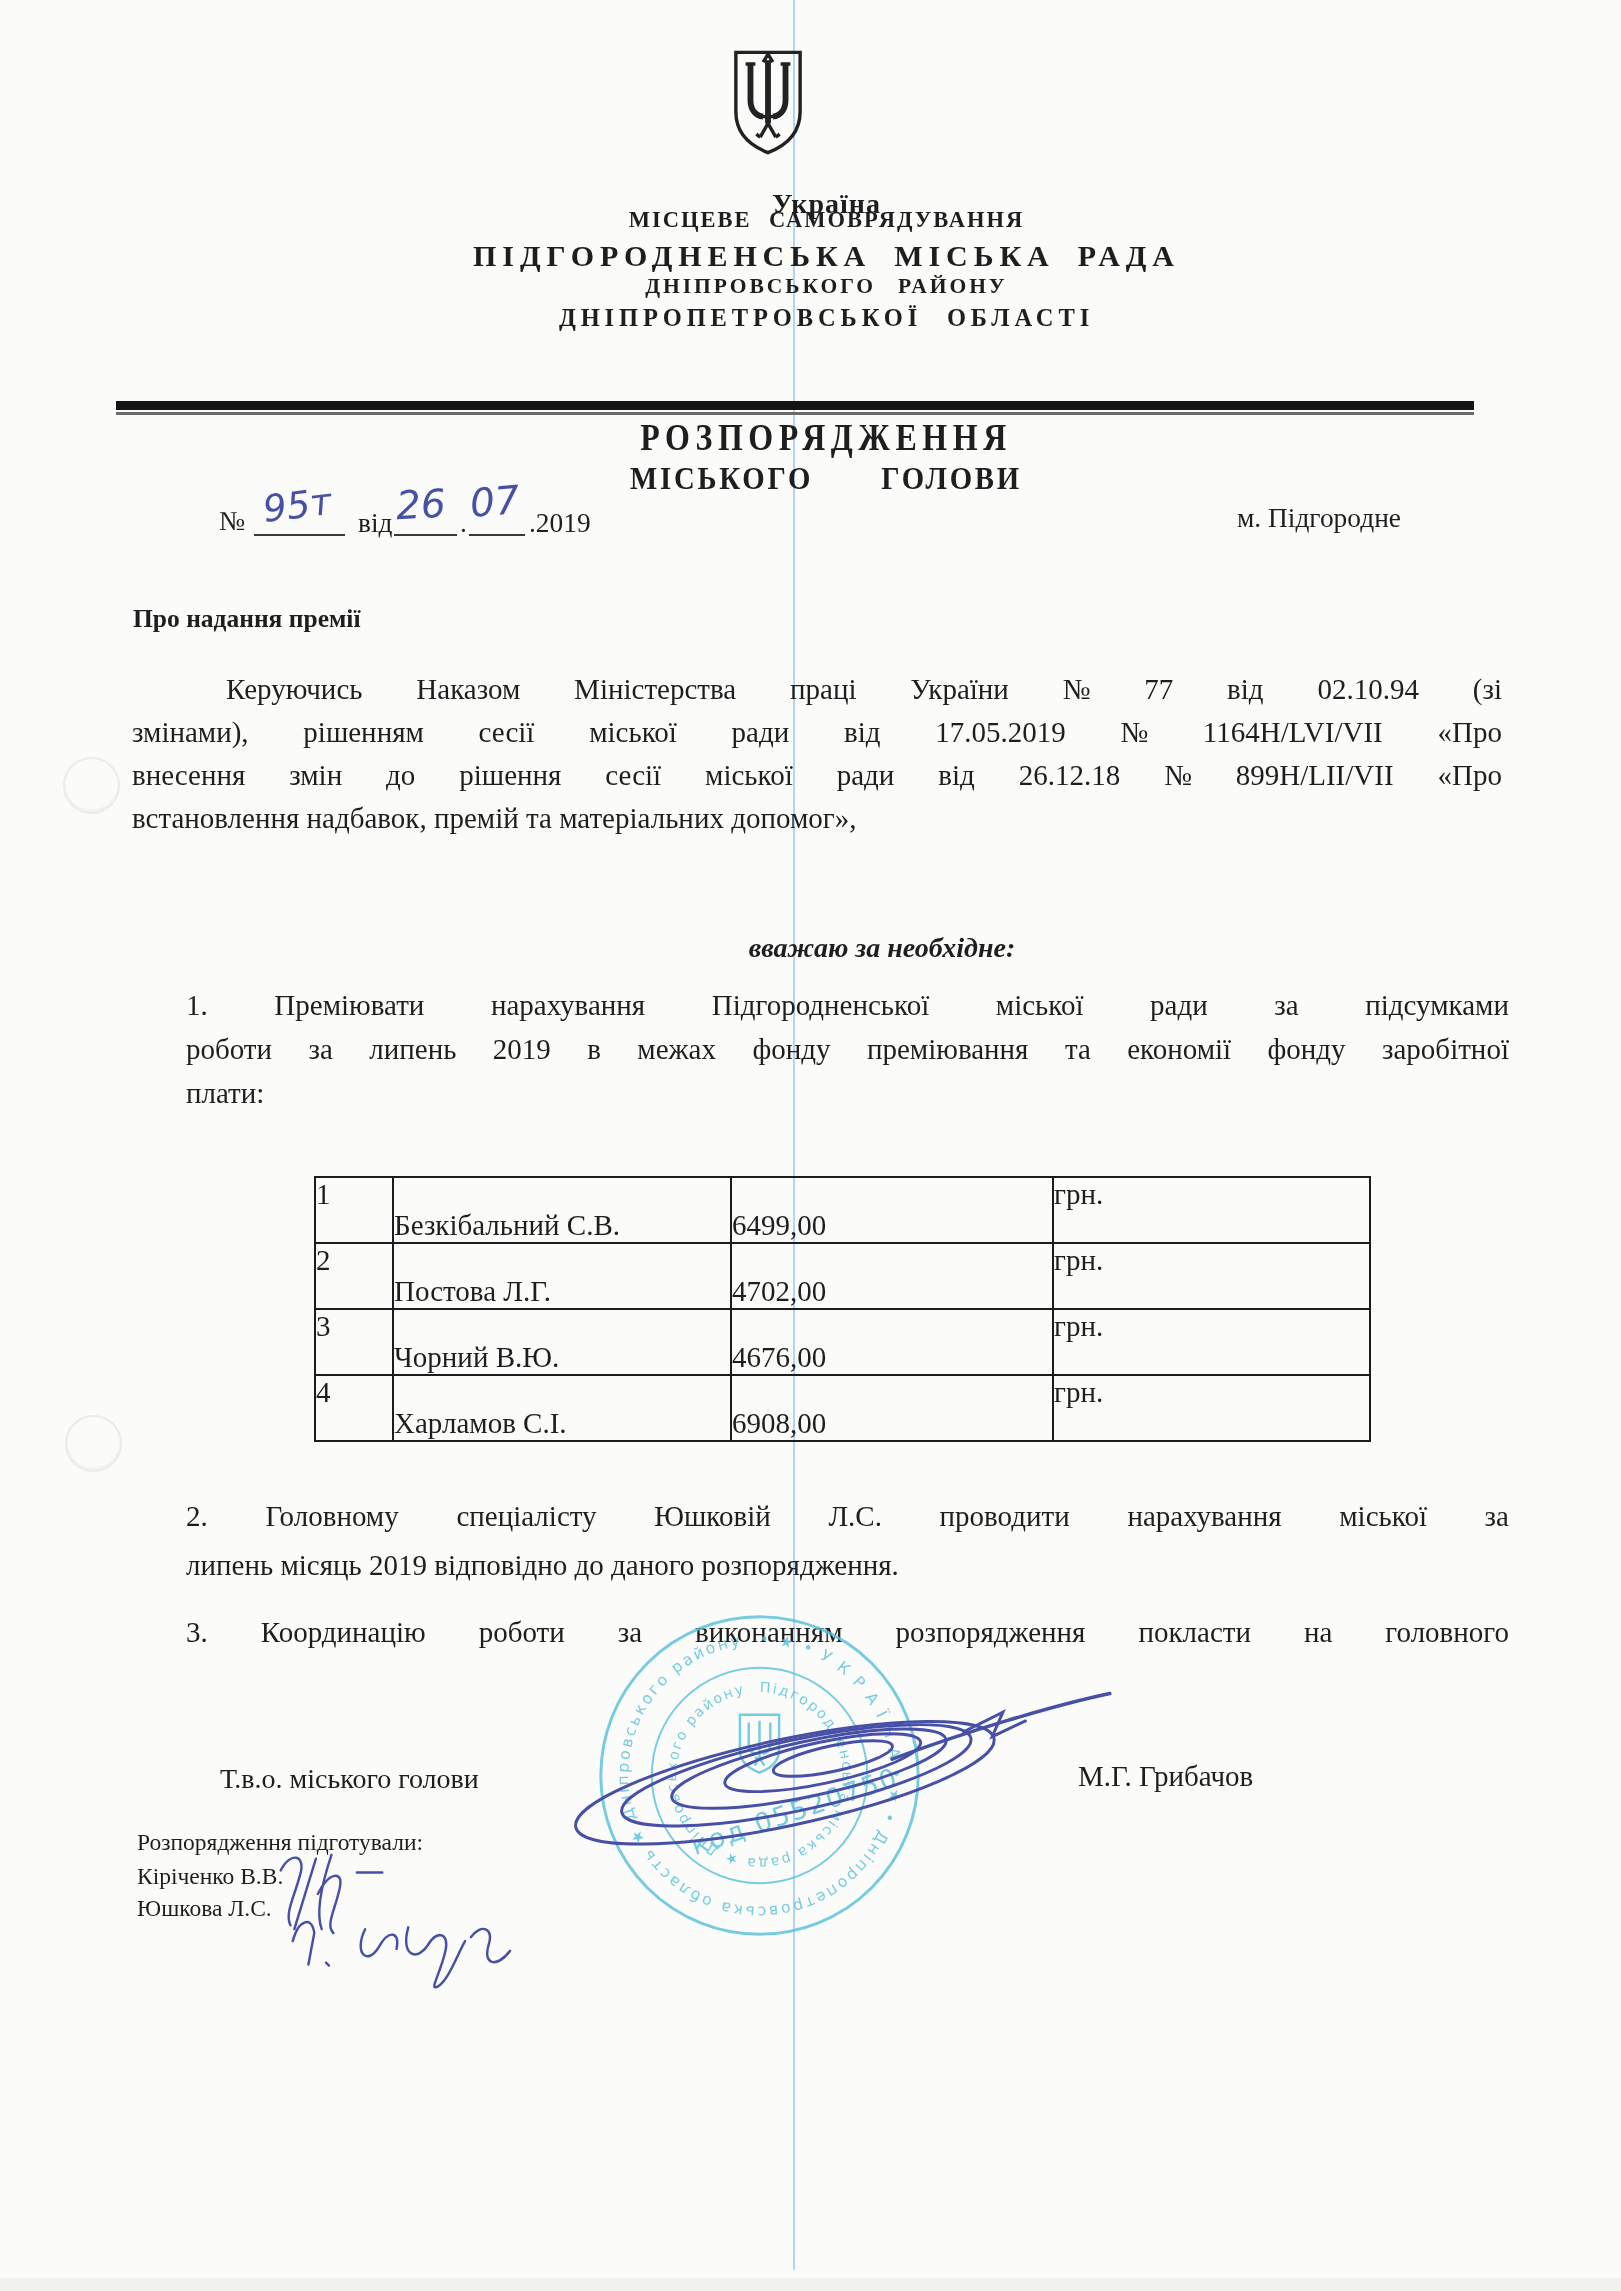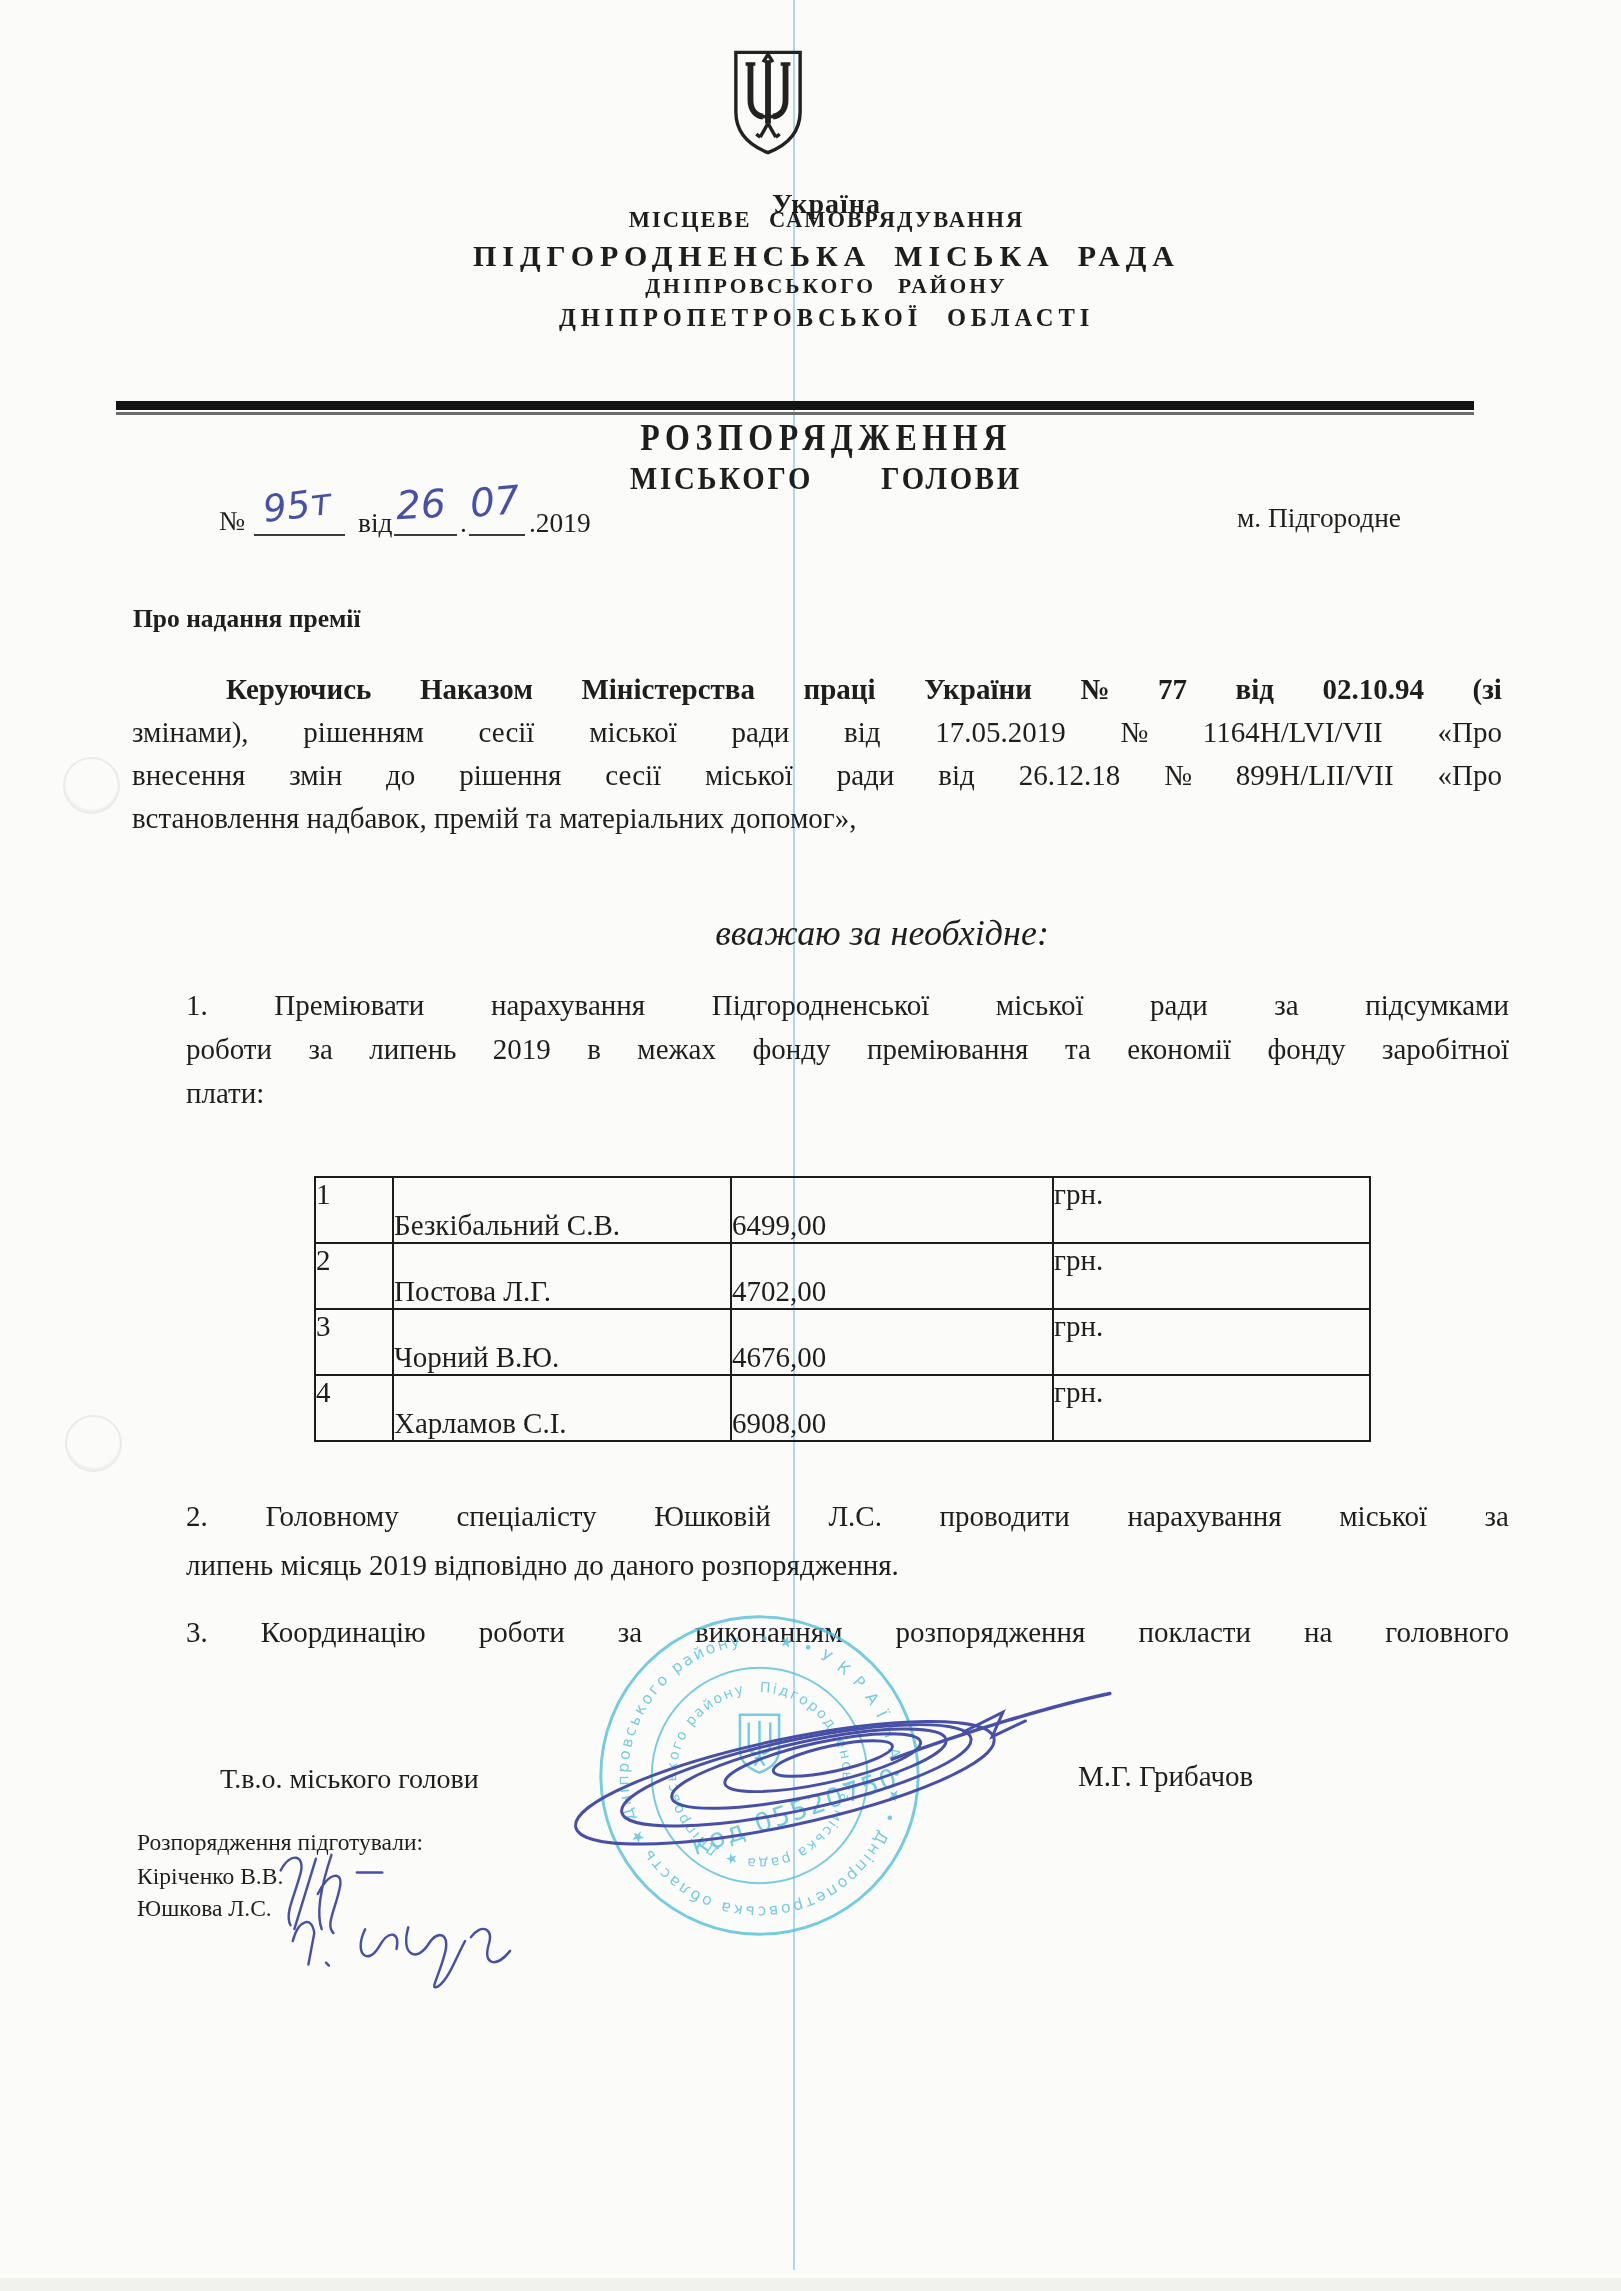--- a/index.html
+++ b/index.html
@@ -38,23 +38,23 @@
   
   .meta-txt{font-size:27.4px;}
   .u{border-bottom:2px solid #3a3a3a;height:2px;}
   .hand{font-family:"DejaVu Sans",sans-serif;font-style:italic;color:var(--ink,#4750a6);white-space:nowrap;}
   
   .subject{left:133px;top:604px;font-size:25.5px;font-weight:bold;}
   .para{font-size:29px;}
   .pline{white-space:nowrap;}
   .pline.j{display:flex;justify-content:space-between;white-space:normal;}
   .preamble{left:132px;top:668px;width:1370px;line-height:43px;}
-  .preamble .pline:first-child{padding-left:94px;font-weight:bold;}
-  .decision-intro{left:882px;top:912px;transform:translateX(-50%);
-    font-size:36px;font-weight:normal;font-style:italic;white-space:nowrap;}
+  .preamble .pline:first-child{padding-left:94px;}
+  .decision-intro{left:882px;top:932px;transform:translateX(-50%);
+    font-size:28px;font-weight:bold;font-style:italic;white-space:nowrap;}
   .item1{left:186px;top:983px;width:1323px;line-height:44px;}
   .item2{left:186px;top:1492px;width:1323px;line-height:49px;}
   .item3{left:186px;top:1609px;width:1323px;line-height:47px;}
   
   .ptable{left:314px;top:1176px;border-collapse:collapse;}
   .ptable td{border:2px solid #1c1c1c;font-size:29px;padding:0;}
   .ptable tr{height:66px;}
   .td-num{width:76px;vertical-align:top;padding:3.9px 0 0 11.8px;}
   .td-name{width:336px;vertical-align:bottom;padding:0 0 11.8px 25.5px;}
   .td-amount{width:320px;vertical-align:bottom;padding:0 0 11.8px 13.7px;border-radius:11px;}

